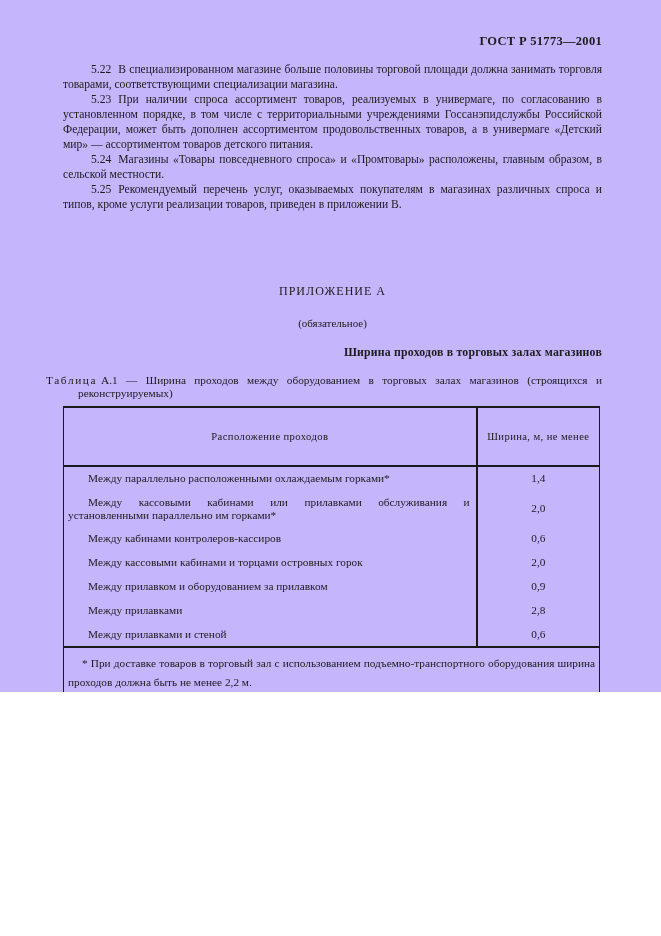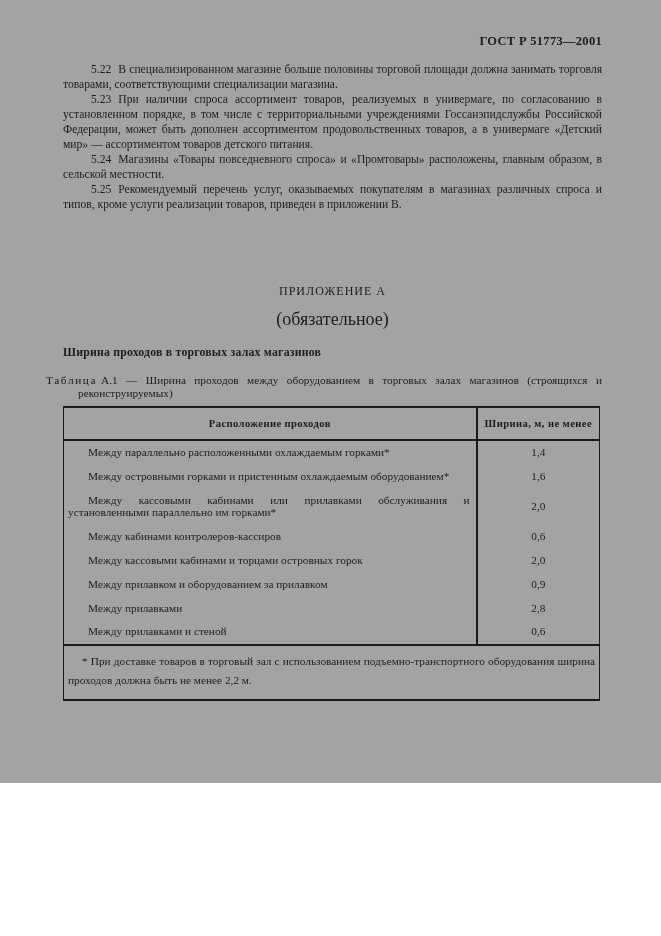--- a/index.html
+++ b/index.html
@@ -4,22 +4,22 @@
 <style>
   * { margin: 0; padding: 0; box-sizing: border-box; }
   html, body { background: #ffffff; }
   body {
     font-family: "Liberation Serif", "DejaVu Serif", serif;
     color: #1c1c1c;
   }
   .page {
     position: relative;
     width: 661px;
-    height: 783px;
-    background: #a3a3a3;
+    height: 692px;
+    background: #c4b5fd;
     overflow: hidden;
   }
   .doc-header {
     position: absolute;
     top: 34px;
     left: 63px;
     right: 59px;
     text-align: right;
     font-weight: bold;
     font-size: 12.5px;
@@ -43,29 +43,29 @@
     top: 284px;
     left: 63px;
     right: 59px;
     text-align: center;
   }
   .appendix-label {
     font-size: 12px;
     letter-spacing: 1px;
   }
   .appendix-note {
-    font-size: 18px;
-    margin-top: 10px;
+    font-size: 11px;
+    margin-top: 18px;
   }
   .section-title {
     position: absolute;
     top: 345px;
     left: 63px;
     right: 59px;
-    text-align: left;
+    text-align: right;
     font-weight: bold;
     font-size: 11.8px;
     letter-spacing: 0.2px;
   }
   .table-caption {
     position: absolute;
     top: 374px;
     left: 46px;
     right: 59px;
     font-size: 11.3px;
@@ -82,25 +82,25 @@
     left: 63px;
     width: 537px;
     border-collapse: collapse;
     border: 1px solid #1a1a1a;
     border-top: 2px solid #1a1a1a;
     border-bottom: 2px solid #1a1a1a;
   }
   .main-table col.c-loc { width: 414px; }
   .main-table col.c-val { width: 123px; }
   .main-table th {
-    font-weight: bold;
+    font-weight: normal;
     font-size: 10.6px;
     letter-spacing: 0.4px;
     text-align: center;
-    padding: 10px 4px;
+    padding: 23px 4px;
     border-bottom: 2.5px solid #1a1a1a;
   }
   .main-table th.th-loc { border-right: 2.5px solid #1a1a1a; }
   .main-table td {
     font-size: 11.3px;
     line-height: 12.8px;
     vertical-align: middle;
   }
   .main-table td.loc {
     padding: 5px 6px 6px 4px;
@@ -167,26 +167,20 @@
     </thead>
     <tbody>
       <tr>
         <td class="loc">
             <p>Между параллельно расположенными охлаждаемым горками*</p>
           </td>
         <td class="val">1,4</td>
       </tr>
       <tr>
         <td class="loc">
-            <p>Между островными горками и пристенным охлаждаемым оборудованием*</p>
-          </td>
-        <td class="val">1,6</td>
-      </tr>
-      <tr>
-        <td class="loc">
             <p>Между кассовыми кабинами или прилавками обслуживания и установленными параллельно им горками*</p>
           </td>
         <td class="val">2,0</td>
       </tr>
       <tr>
         <td class="loc">
             <p>Между кабинами контролеров-кассиров</p>
           </td>
         <td class="val">0,6</td>
       </tr>

